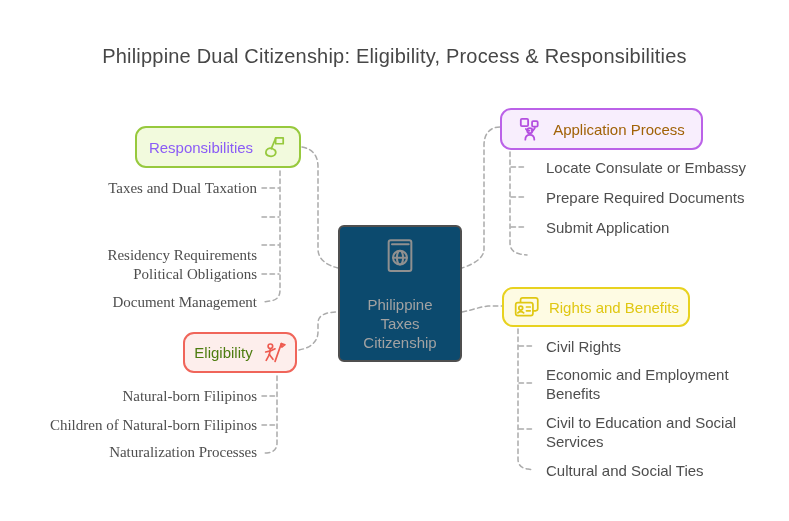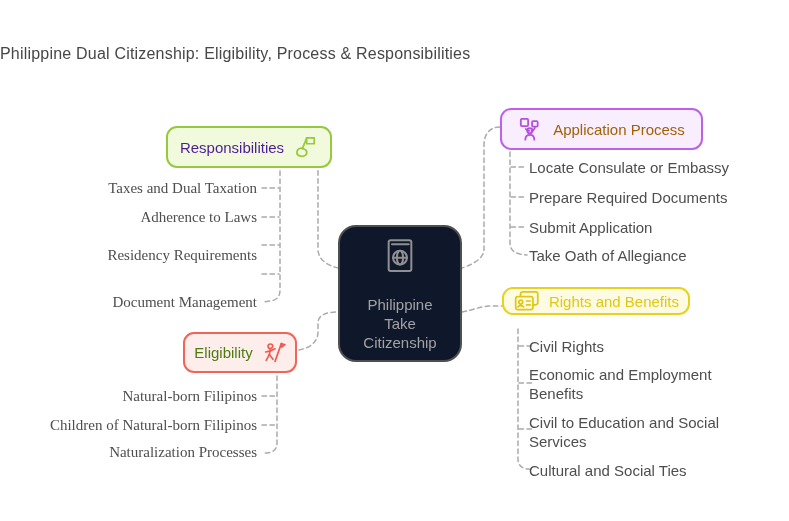--- a/index.html
+++ b/index.html
@@ -2,43 +2,43 @@
 <html><head>
 <meta charset="utf-8">
 <style>
   html,body{margin:0;padding:0;background:#ffffff;}
   #canvas{
     position:relative;width:789px;height:521px;overflow:hidden;background:#ffffff;
     font-family:"Liberation Sans", sans-serif;
   }
   #connectors{position:absolute;left:0;top:0;width:789px;height:521px;}
   .title{
-    position:absolute;top:45px;left:0;width:789px;text-align:left;
-    font-size:16px;font-weight:500;color:#474747;letter-spacing:.2px;
+    position:absolute;top:45px;left:0;width:789px;text-align:center;
+    font-size:20px;font-weight:500;color:#474747;letter-spacing:.2px;
   }
   .node{
     position:absolute;display:flex;align-items:center;justify-content:center;
     border:2px solid;border-radius:11px;box-sizing:border-box;gap:8px;
     font-size:15px;white-space:nowrap;
   }
   .node svg{flex:0 0 auto;display:block;}
-  .node-resp{left:135px;top:126px;width:166px;height:42px;background:#f2fadd;border-color:#97c93d;color:#4c1d95;margin-left:31px;}
+  .node-resp{left:135px;top:126px;width:166px;height:42px;background:#f2fadd;border-color:#97c93d;color:#8b5cf6;}
   .node-app{left:500px;top:108px;width:203px;height:42px;background:#f8eefd;border-color:#bb62e8;color:#a16207;}
-  .node-rights{left:502px;top:287px;width:188px;height:28px;background:#fefbe3;border-color:#e8d21f;color:#e0c713;text-align:right;}
+  .node-rights{left:502px;top:287px;width:188px;height:40px;background:#fefbe3;border-color:#e8d21f;color:#e0c713;text-align:right;}
   .node-elig{left:183px;top:332px;width:114px;height:41px;background:#fdeeec;border-color:#f0655a;color:#4d7c0f;}
   .node-center{
-    left:338px;top:225px;width:124px;height:137px;background:#0f172a;border-color:#4f4f4f;
-    border-radius:18px;flex-direction:column;gap:20px;color:#a2a2a2;
+    left:338px;top:225px;width:124px;height:137px;background:#0c4a6e;border-color:#4f4f4f;
+    border-radius:6px;flex-direction:column;gap:20px;color:#a2a2a2;
   }
   .center-label{text-align:center;font-size:15px;line-height:19px;color:#a2a2a2;}
   .item{
     position:absolute;font-size:15px;color:#4e4e4e;white-space:nowrap;
     transform:translateY(-50%);line-height:19px;
   }
-  .item.right-col{left:529px;}
+  .item.right-col{left:546px;}
   .item.left-col{right:532px;text-align:right;font-family:Liberation Serif, serif;}
   .item.wrap{white-space:normal;}
 </style>
 </head>
 <body>
 
 <div id="canvas">
 
   <svg id="connectors" viewBox="0 0 789 521" fill="none" stroke="#ababab" stroke-width="1.5" stroke-linecap="round" stroke-dasharray="4.5 3.5">
 
@@ -122,37 +122,36 @@
   <div class="node node-center">
     <svg width="32" height="40" viewBox="0 0 24 30" stroke="#909090" stroke-width="1.5" fill="none" stroke-linecap="round" stroke-linejoin="round">
       <rect x="3.5" y="4" width="17" height="23" rx="1.5"></rect>
       <path d="M6 7 H18.5"></path>
       <circle cx="12" cy="17" r="5.2"></circle>
       <path d="M6.8 17 H17.2"></path>
       <ellipse cx="12" cy="17" rx="2.3" ry="5.2"></ellipse>
     </svg>
     <div class="center-label">
       <div>Philippine</div>
-      <div>Take</div>
+      <div>Taxes</div>
       <div>Citizenship</div>
     </div>
   </div>
 
   <div class="item left-col" style="top:188px">Taxes and Dual Taxation</div>
-  <div class="item left-col" style="top:217px">Adherence to Laws</div>
   <div class="item left-col" style="top:255px">Residency Requirements</div>
+  <div class="item left-col" style="top:274px">Political Obligations</div>
   <div class="item left-col" style="top:302px">Document Management</div>
 
   <div class="item left-col" style="top:396px">Natural-born Filipinos</div>
   <div class="item left-col" style="top:425px">Children of Natural-born Filipinos</div>
   <div class="item left-col" style="top:452px">Naturalization Processes</div>
 
   <div class="item right-col" style="top:167px">Locate Consulate or Embassy</div>
   <div class="item right-col" style="top:197px">Prepare Required Documents</div>
   <div class="item right-col" style="top:227px">Submit Application</div>
-  <div class="item right-col" style="top:255px">Take Oath of Allegiance</div>
 
   <div class="item right-col" style="top:346px">Civil Rights</div>
   <div class="item right-col wrap" style="top:384px;width:205px">Economic and Employment Benefits</div>
   <div class="item right-col wrap" style="top:432px;width:235px">Civil to Education and Social Services</div>
   <div class="item right-col" style="top:470px">Cultural and Social Ties</div>
 
 </div>
 
 </body></html>

